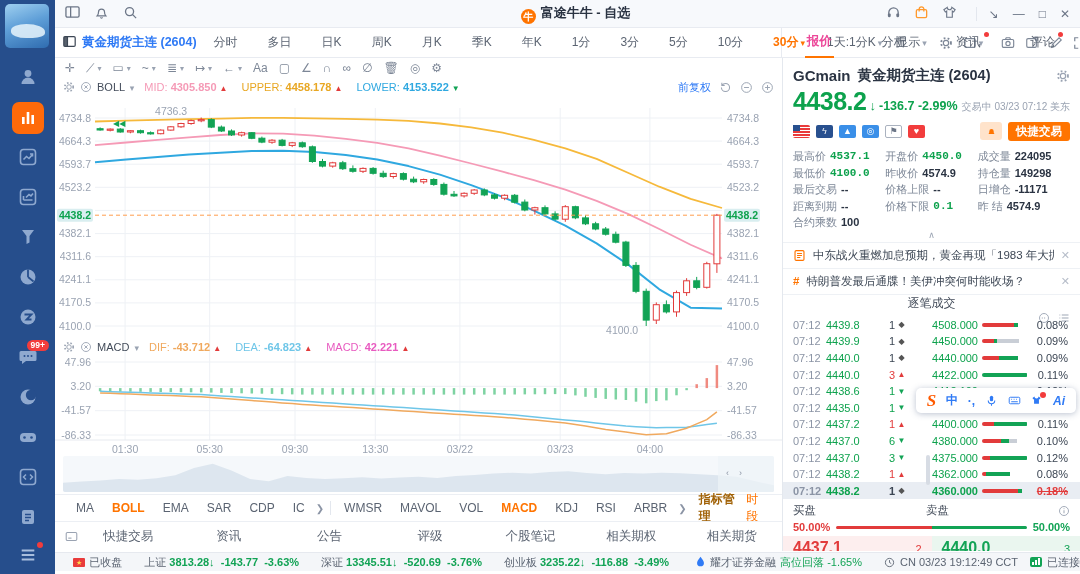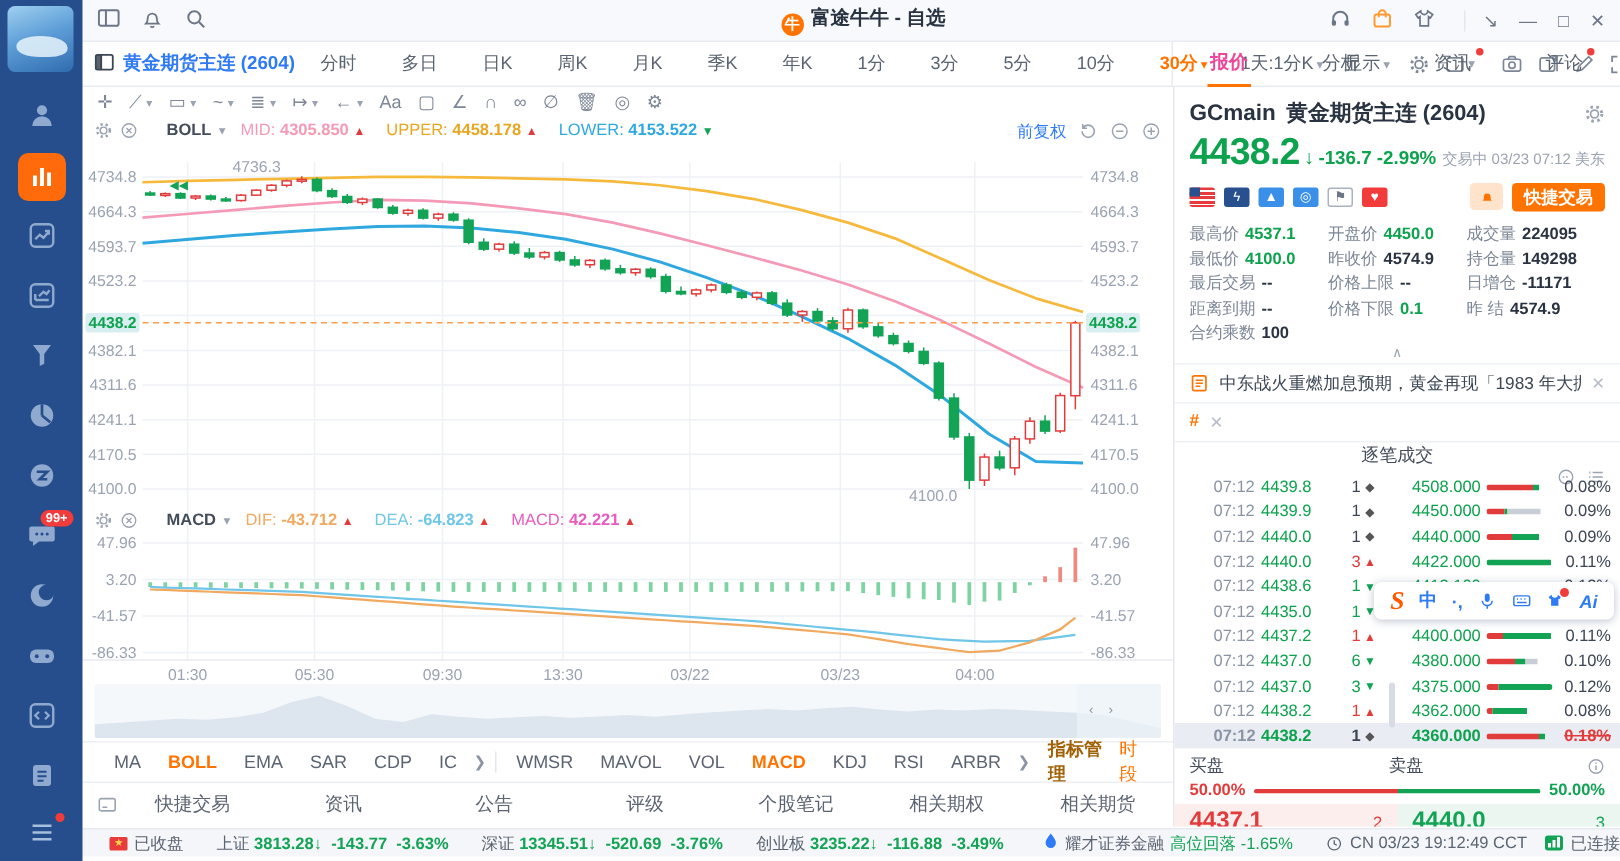--- a/index.html
+++ b/index.html
@@ -44,21 +44,21 @@
 .ptab .dot{position:absolute;top:4px;right:-6px;width:5px;height:5px;border-radius:50%;background:#f23c3c;}
 
 .content{display:flex;height:493px;}
 .chart-col{width:727px;position:relative;background:#fff;}
 .draw-toolbar{position:absolute;top:0;left:0;height:20px;display:flex;align-items:center;gap:11px;padding-left:10px;color:#7d8797;font-size:12px;}
 .dt-ic{cursor:pointer;display:flex;align-items:center;gap:1px;}
 .dt-ic .caret{font-size:8px;}
 .boll-row{position:absolute;top:20px;left:0;width:727px;height:18px;display:flex;align-items:center;font-size:11px;padding:0 8px;color:#5b6472;}
 .ind-gear{color:#9aa3b2;margin-right:5px;display:flex;}
 .ind-gear svg{width:12px;height:12px;}
-.ind-name{font-weight:bold;color:#434c5a;margin-right:10px;margin-left:14px;}
+.ind-name{font-weight:normal;color:#434c5a;margin-right:10px;}
 .iv{margin-right:14px;white-space:nowrap;}
 .arr-up{color:#e23b3b;font-size:8px;}
 .arr-dn{color:#12a355;font-size:8px;}
 .boll-right{margin-left:auto;display:flex;align-items:center;gap:8px;}
 .fuquan{color:#2f7af5;cursor:pointer;}
 .zm{color:#9aa3b2;cursor:pointer;display:flex;}
 .zm svg{width:13px;height:13px;}
 .chart-wrap{position:absolute;top:38px;left:0;width:727px;height:360px;}
 .macd-row{position:absolute;top:280px;left:8px;height:18px;display:flex;align-items:center;font-size:11px;color:#5b6472;z-index:5;background:transparent;}
 .navigator{position:absolute;top:398px;left:8px;width:711px;height:36px;background:#f5f8fb;border-radius:2px;overflow:hidden;}
@@ -87,34 +87,34 @@
 .qi{width:17px;height:13px;border-radius:2px;display:flex;align-items:center;justify-content:center;font-size:9px;color:#fff;}
 .q-right{margin-left:auto;display:flex;gap:6px;align-items:center;}
 .q-bell{width:22px;height:18px;background:#ffe3cb;border-radius:3px;color:#ff7400;display:flex;align-items:center;justify-content:center;}
 .q-bell svg{width:11px;height:11px;}
 .quicktrade{background:#ff7400;color:#fff;font-size:11.5px;padding:2px 8px;border-radius:3px;font-weight:bold;cursor:pointer;}
 .stats{display:flex;margin-top:7px;font-size:11px;}
 .stat-col{flex:1;}
 .stat-row{display:flex;height:16.5px;line-height:16.5px;white-space:nowrap;}
 .sl{color:#7d8797;margin-right:4px;}
 .sv{color:#2a3342;font-weight:bold;}
-.sv.g{color:#0da24d;}
+.sv.g{color:#0da24d;font-family:Liberation Mono, monospace;}
 .chev-row{text-align:center;color:#9aa3b2;font-size:9px;height:11px;line-height:8px;cursor:pointer;}
 .news{border-top:1px solid #eef1f5;}
 .news-item{display:flex;align-items:center;gap:7px;height:26px;border-bottom:1px solid #eef1f5;padding:0 10px;font-size:11.5px;color:#3c4654;cursor:pointer;}
 .news-item .txt{white-space:nowrap;overflow:hidden;flex:1;}
 .news-x{color:#b6bdc9;font-size:11px;cursor:pointer;}
 .n-ic{color:#ff7400;font-weight:bold;display:flex;}
 .n-ic svg{width:13px;height:13px;}
 .trades-hd{display:flex;align-items:center;height:22px;padding:0 10px;font-size:12px;color:#434c5a;flex-direction:column;}
 .th-icons{margin-left:auto;display:flex;gap:8px;color:#9aa3b2;}
 .th-icons svg{width:12px;height:12px;}
 .trow{display:flex;align-items:center;height:16.6px;padding:0 6px 0 10px;font-size:11px;white-space:nowrap;position:relative;}
 .trow.hl{background:#e9edf3;font-weight:bold;}
-.tt{color:#8b94a5;width:33px;margin-left:16px;}
+.tt{color:#8b94a5;width:33px;}
 .tp{color:#0da24d;width:47px;}
 .tv{width:22px;text-align:right;}
 .tv.r{color:#e23b3b;}.tv.gn{color:#0da24d;}.tv.fl{color:#3c4654;}
 .td-dir{width:13px;font-size:8px;text-align:center;}
 .dp{color:#0da24d;width:62px;text-align:right;margin-left:8px;}
 .bar{width:46px;height:4px;display:flex;margin:0 4px;border-radius:2px;overflow:hidden;align-self:center;}
 .bseg{height:4px;}
 .pct{width:36px;text-align:right;color:#3c4654;}
 .pct.red{color:#e23b3b;text-decoration:line-through;}
 .tscroll{position:absolute;right:150px;bottom:66px;width:4px;height:30px;background:#d7dce4;border-radius:2px;}
@@ -890,20 +890,21 @@
                 <svg viewBox="0 0 16 16">
                   <rect x="2.5" y="2" width="11" height="12" rx="1.5" fill="none" stroke="currentColor" stroke-width="1.4"></rect>
                   <path d="M5 5.5h6M5 8h6M5 10.5h4" stroke="currentColor" stroke-width="1.3"></path>
                 </svg>
               </span>
               <span class="txt">中东战火重燃加息预期，黄金再现「1983 年大抛售...</span>
               <span class="news-x">✕</span>
             </div>
             <div class="news-item">
               <span class="n-ic">#</span>
+              <span class="txt">特朗普发最后通牒！美伊冲突何时能收场？</span>
               <span class="news-x">✕</span>
             </div>
           </div>
 
         <div class="trades-hd">
           <span>逐笔成交</span>
           <span class="th-icons">
             <span><svg viewBox="0 0 16 16">
                   <circle cx="8" cy="8" r="6" fill="none" stroke="currentColor" stroke-width="1.2"></circle>
                   <path d="M5 8h6" stroke="currentColor" stroke-width="1.2" stroke-dasharray="1.5 1.5"></path>

